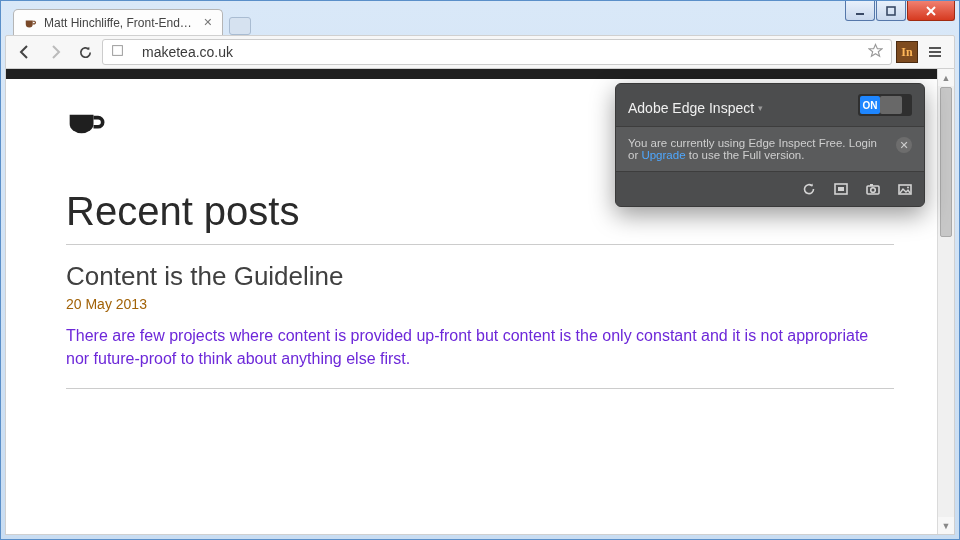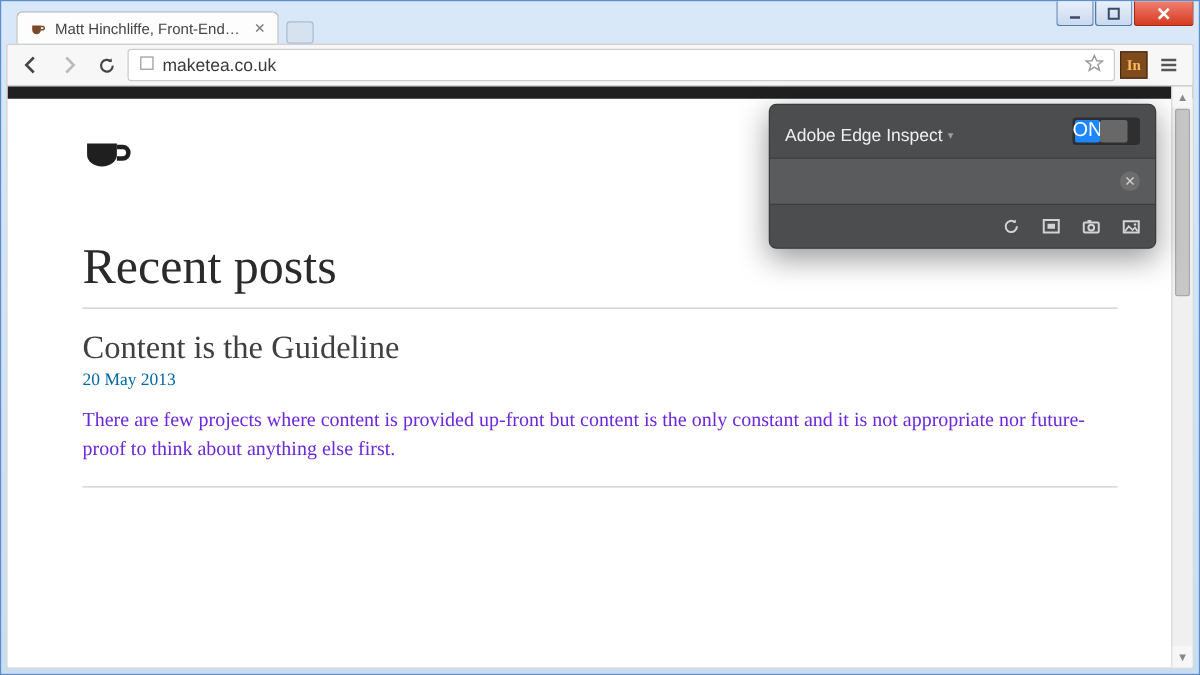--- a/index.html
+++ b/index.html
@@ -82,28 +82,28 @@
   }
   .nav-icon {
     width:26px;height:26px;
     display:flex;align-items:center;justify-content:center;
     color:#555;
     border-radius:3px;
   }
   .nav-icon.disabled { color:#bbb; }
   .omnibox {
     flex:1;
-    height:14px;
+    height:26px;
     border:1px solid #ccc;
     border-radius:3px;
     background:#fff;
     display:flex; align-items:center;
-    padding:12px 8px;
+    padding:0 8px;
     font-size:14px; color:#3a3a3a;
-    gap:6px;
+    gap:18px;
   }
   .omnibox .globe { color:#8a8a8a; font-size:13px;}
   .star {
     color:#999;
   }
   .ext-badge {
     width:22px;height:22px;
     background:#7e4b1f;
     border:1px solid #4a2a10;
     display:flex;align-items:center;justify-content:center;
@@ -140,37 +140,37 @@
   .scrollbar .thumb {
     position:absolute; left:2px; right:2px;
     top:18px; height:150px;
     background:#c7c7c7;
     border:1px solid #a9a9a9;
     border-radius:2px;
   }
   .content {
     padding: 30px 60px 0 60px;
     color:#303030;
-    font-family: Liberation Serif, serif;
+    font-family: Liberation Sans, sans-serif;
   }
   .cup {
     width:44px;height:30px;
     margin-bottom:50px;
   }
   h1.page-title {
     font-size:40px; font-weight:400; color:#2a2a2a;
     padding-bottom:6px;
   }
   hr.sep { border:none; border-top:1px solid #ccc; margin:4px 0 16px 0;}
   .post h2 {
     font-size:26px; font-weight:400; color:#404040;
     margin-bottom:4px;
   }
   .post .date {
-    font-size:14px; color:#0369a1; margin-bottom:12px;
+    font-size:14px; color:#a16207; margin-bottom:12px;
   }
   .post p {
     font-size:16px; color:#6d28d9; line-height:1.45;
     margin-bottom:18px;
   }
   
   .popover {
     position:absolute;
     top:82px; right:34px;
     width:310px;
@@ -199,21 +199,21 @@
     display:flex;align-items:center;gap:4px;
   }
   .toggle {
     width:54px;height:22px;border-radius:3px;
     background:#2f2f2f;
     display:flex;align-items:center;
     padding:2px;
     gap:0;
   }
   .toggle .on {
-    background:#1e86ff;color:#fff;font-size:16px;font-weight:400;
+    background:#1e86ff;color:#fff;font-size:10px;font-weight:700;
     width:20px;height:18px;border-radius:2px;
     display:flex;align-items:center;justify-content:center;
   }
   .toggle .knob {
     width:22px;height:18px;background:#686868;border-radius:2px;
   }
   .pop-notice {
     background:#5a5b5c;
     padding:10px 12px;
     display:flex; align-items:flex-start; gap:8px;
@@ -370,20 +370,23 @@
       <div class="title">
         <span>Adobe Edge Inspect</span>
         <span style="color:#9a9a9a;font-size:9px">▾</span>
       </div>
       <div class="toggle">
         <div class="on">ON</div>
         <div class="knob"></div>
       </div>
     </div>
     <div class="pop-notice">
+      <div style="flex:1">
+        <span>You are currently using Edge Inspect Free. Login or </span><a href="#">Upgrade</a><span> to use the Full version.</span>
+      </div>
       <div class="dismiss">✕</div>
     </div>
     <div class="pop-footer">
       <div class="ficon">
         <svg viewBox="0 0 16 16" width="16" height="16">
             <path d="M12.5 8 A4.5 4.5 0 1 1 11 4.8" fill="none" stroke="#d3d3d3" stroke-width="1.6"></path>
             <path d="M11.5 2.5 L11.8 5.2 L9 4.9 z" fill="#d3d3d3"></path>
           </svg>
       </div>
       <div class="ficon">

